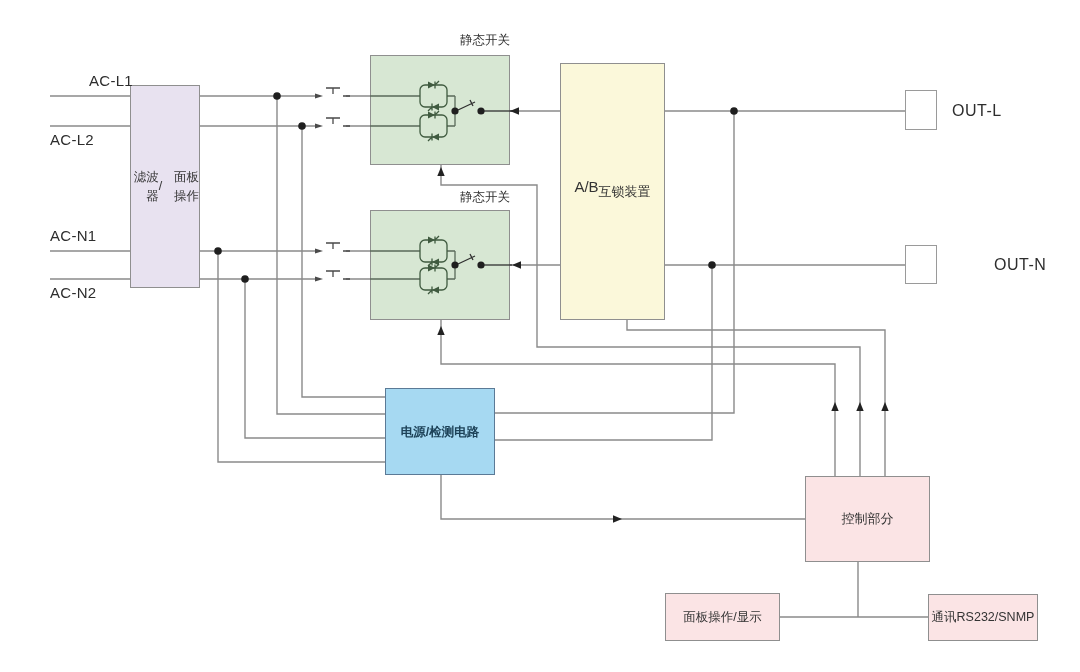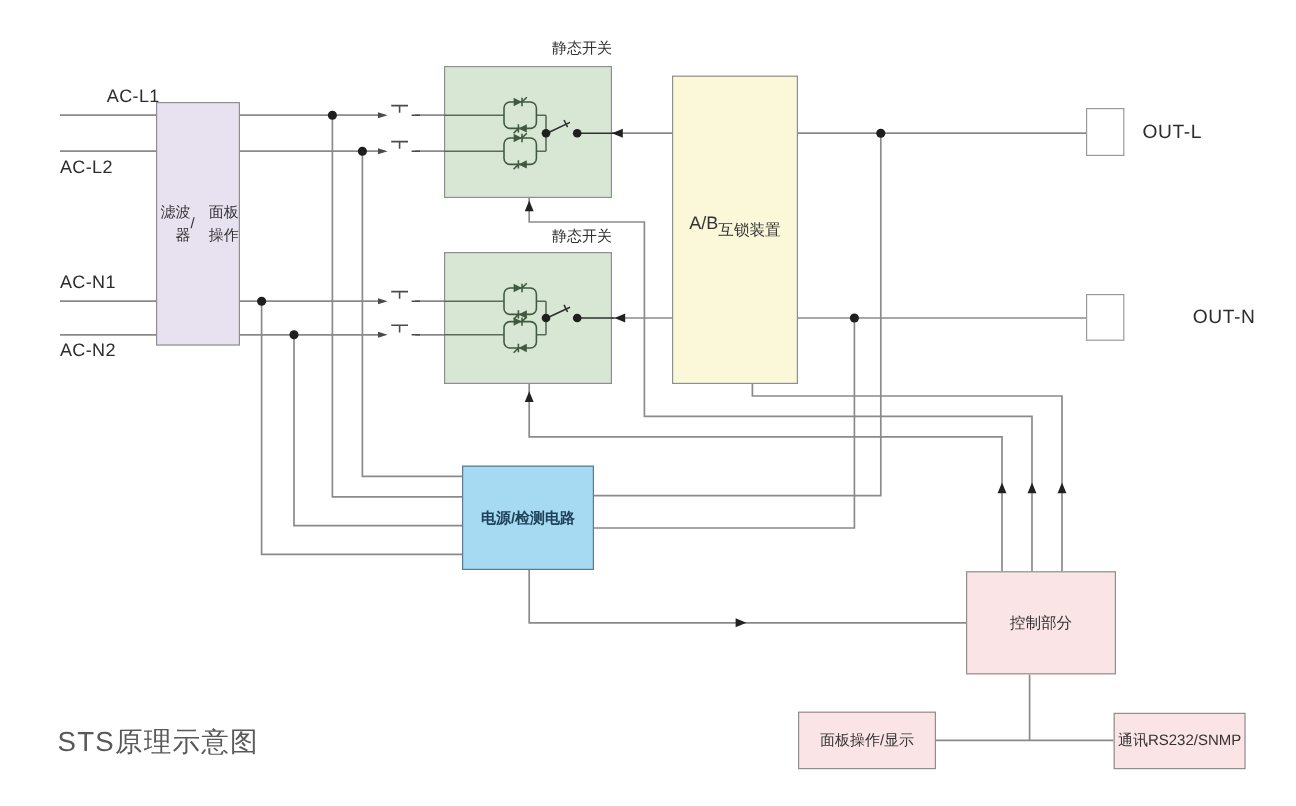--- a/index.html
+++ b/index.html
@@ -118,21 +118,20 @@
 
   <div class="box out-box" style="top:90px;height:40px;"></div>
   <div class="box out-box" style="top:245px;height:39px;"></div>
 
   <div class="lbl io-label" style="left:50px;top:72px;margin-left:39px;">AC-L1</div>
   <div class="lbl io-label" style="left:50px;top:131px;">AC-L2</div>
   <div class="lbl io-label" style="left:50px;top:227px;">AC-N1</div>
   <div class="lbl io-label" style="left:50px;top:284px;">AC-N2</div>
   <div class="lbl out-label" style="left:952px;top:102px;">OUT-L</div>
   <div class="lbl out-label" style="left:952px;top:256px;margin-left:42px;">OUT-N</div>
-  <div class="lbl" id="title">STS原理示意图</div>
 
   <svg id="symbol-layer" class="layer" viewBox="0 0 1080 672">
 
     <g stroke="#4a4a4a" stroke-width="1.3" fill="#4a4a4a">
       <g>
         <rect x="320" y="93.5" width="26" height="5" fill="#ffffff" stroke="none"></rect>
         <polygon points="315,93.5 315,98.5 323,96" stroke="none"></polygon>
         <path d="M326 88 H340 M333 88 V94 M343 96 H350" fill="none"></path>
       </g>
       <g>

